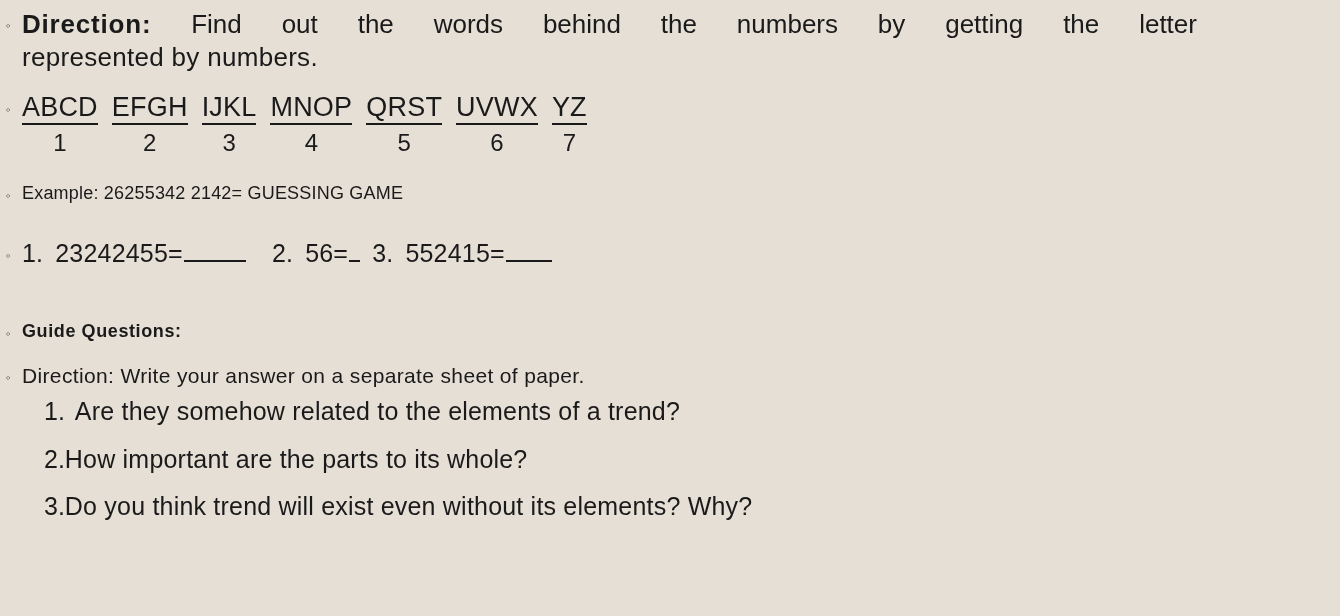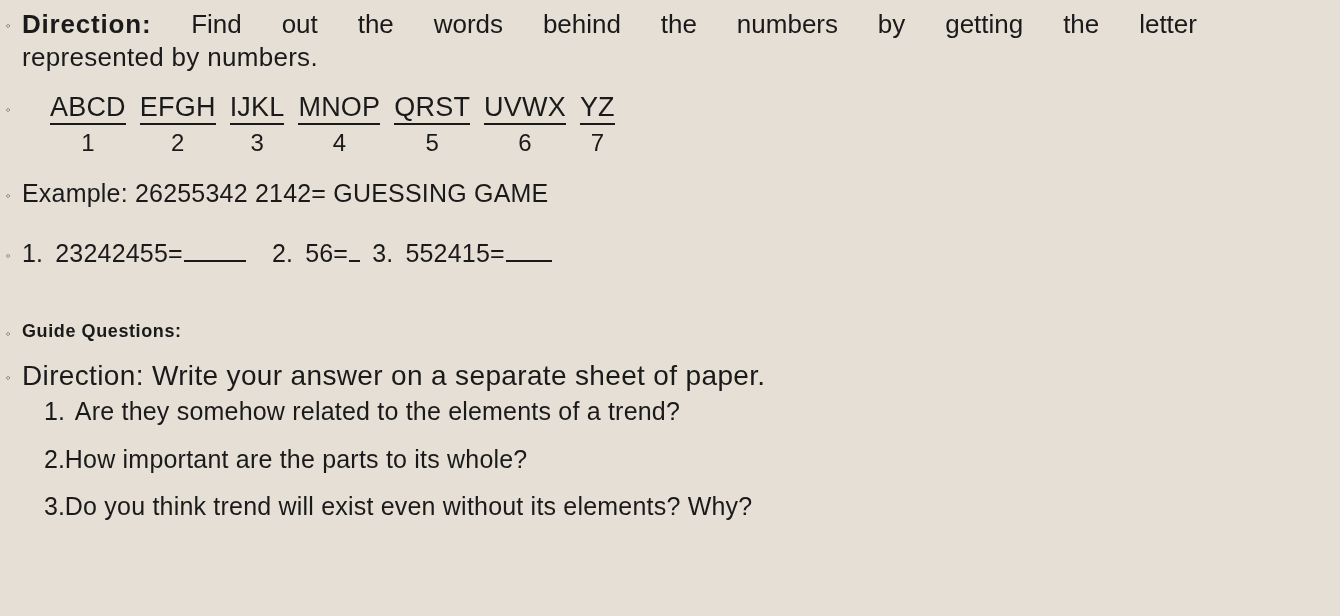--- a/index.html
+++ b/index.html
@@ -64,38 +64,37 @@
   }
 
   
   #alphabet-block { left: 6px; top: 92px; }
   #alphabet-groups {
     display: flex;
     align-items: flex-end;
     gap: 14px;
     font-size: 27px;
     line-height: 30px;
-    margin-left: 28px;
   }
   .alpha-group { text-align: center; }
   .alpha-letters {
     border-bottom: 2px solid #1a1a1a;
     padding-bottom: 1px;
     letter-spacing: .2px;
     white-space: nowrap;
   }
   .alpha-num {
     font-size: 24px;
     line-height: 28px;
     margin-top: 4px;
   }
 
   
   #example-block { left: 6px; top: 178px; }
-  #example-text { font-size: 25px; line-height: 31px; white-space: nowrap; letter-spacing: .2px;}
+  #example-text { font-size: 18px; line-height: 31px; white-space: nowrap; letter-spacing: .2px;}
 
   
   #exercise-block { left: 6px; top: 238px; }
   #exercise-text {
     font-size: 25px;
     line-height: 31px;
     white-space: nowrap;
     letter-spacing: .2px;
     display: flex;
     align-items: baseline;
@@ -111,21 +110,21 @@
   .blank-md { width: 46px; }
   .gap-lg { display:inline-block; width: 26px; }
   .gap-sm { display:inline-block; width: 12px; }
 
   
   #guide-block { left: 6px; top: 316px; }
   #guide-heading { font-size: 18px; line-height: 31px; font-weight: bold; letter-spacing: .6px; white-space: nowrap; }
 
   
   #direction2-block { left: 6px; top: 360px; }
-  #direction2-text { font-size: 28px; line-height: 31px; white-space: nowrap; letter-spacing: .35px; text-align: right; }
+  #direction2-text { font-size: 21px; line-height: 31px; white-space: nowrap; letter-spacing: .35px; text-align: right; }
 
   
   #questions-block { position: absolute; left: 44px; top: 396px; width: 1260px; }
   .q-item {
     display: flex;
     align-items: flex-start;
     font-size: 25px;
     line-height: 31px;
   }
   .q-num { flex: 0 0 auto; white-space: nowrap; }

